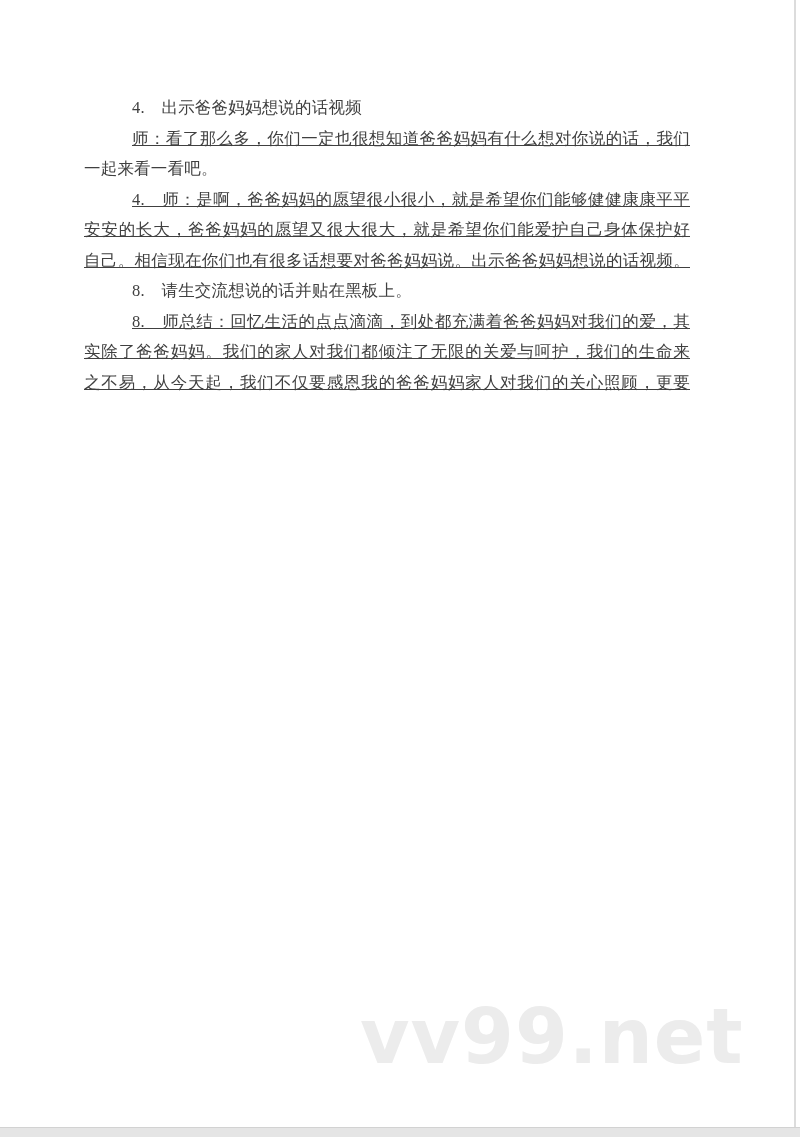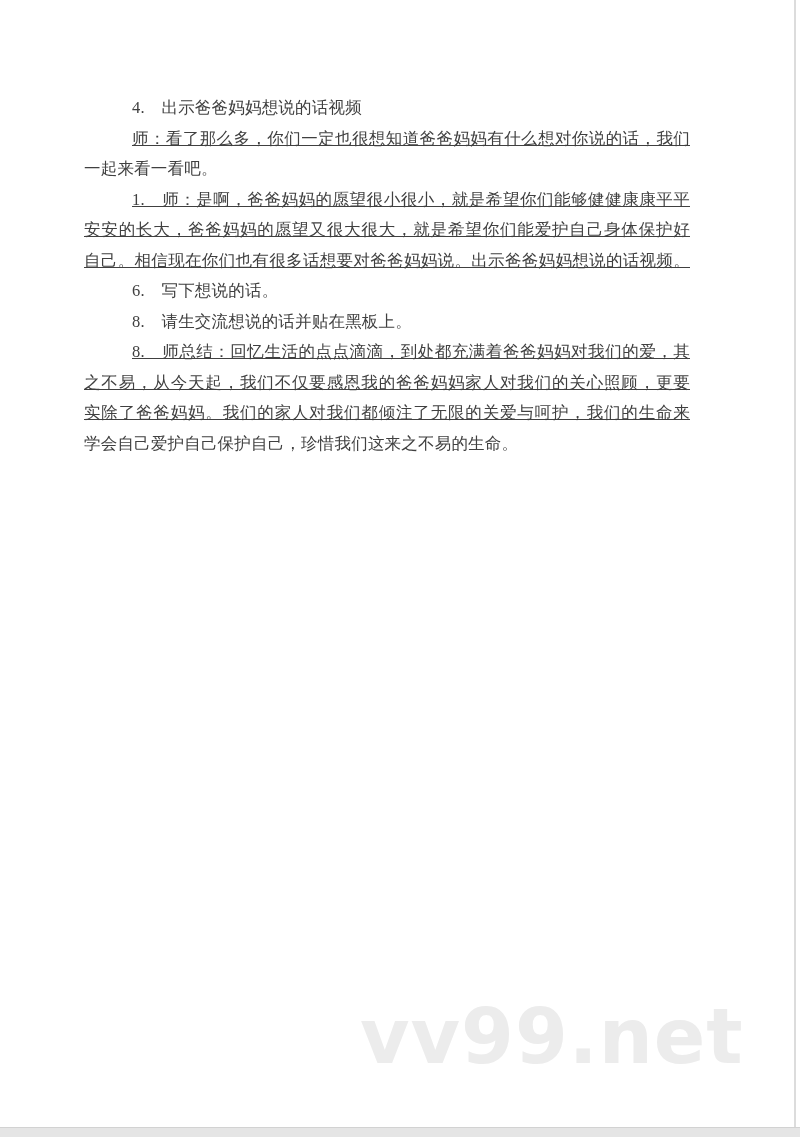--- a/index.html
+++ b/index.html
@@ -79,27 +79,25 @@
 </style>
 </head>
 <body>
 
 <div class="viewport">
   <div class="page">
     <div class="textblock">
       <div class="line indent">4.　出示爸爸妈妈想说的话视频</div>
       <div class="line indent fill">师：看了那么多，你们一定也很想知道爸爸妈妈有什么想对你说的话，我们</div>
       <div class="line">一起来看一看吧。</div>
-      <div class="line indent fill">1.　师：是啊，爸爸妈妈的愿望很小很小，就是希望你们能够健健康康平平</div>
+      <div class="line indent fill">4.　师：是啊，爸爸妈妈的愿望很小很小，就是希望你们能够健健康康平平</div>
       <div class="line fill">安安的长大，爸爸妈妈的愿望又很大很大，就是希望你们能爱护自己身体保护好</div>
       <div class="line fill">自己。相信现在你们也有很多话想要对爸爸妈妈说。出示爸爸妈妈想说的话视频。</div>
-      <div class="line indent">6.　写下想说的话。</div>
       <div class="line indent">8.　请生交流想说的话并贴在黑板上。</div>
       <div class="line indent fill">8.　师总结：回忆生活的点点滴滴，到处都充满着爸爸妈妈对我们的爱，其</div>
+      <div class="line fill">实除了爸爸妈妈。我们的家人对我们都倾注了无限的关爱与呵护，我们的生命来</div>
       <div class="line fill">之不易，从今天起，我们不仅要感恩我的爸爸妈妈家人对我们的关心照顾，更要</div>
-      <div class="line fill">实除了爸爸妈妈。我们的家人对我们都倾注了无限的关爱与呵护，我们的生命来</div>
-      <div class="line">学会自己爱护自己保护自己，珍惜我们这来之不易的生命。</div>
     </div>
     <div class="watermark">vv99.net</div>
   </div>
   <div class="right-edge-line"></div>
   <div class="bottom-band"></div>
 </div>
 
 </body></html>

